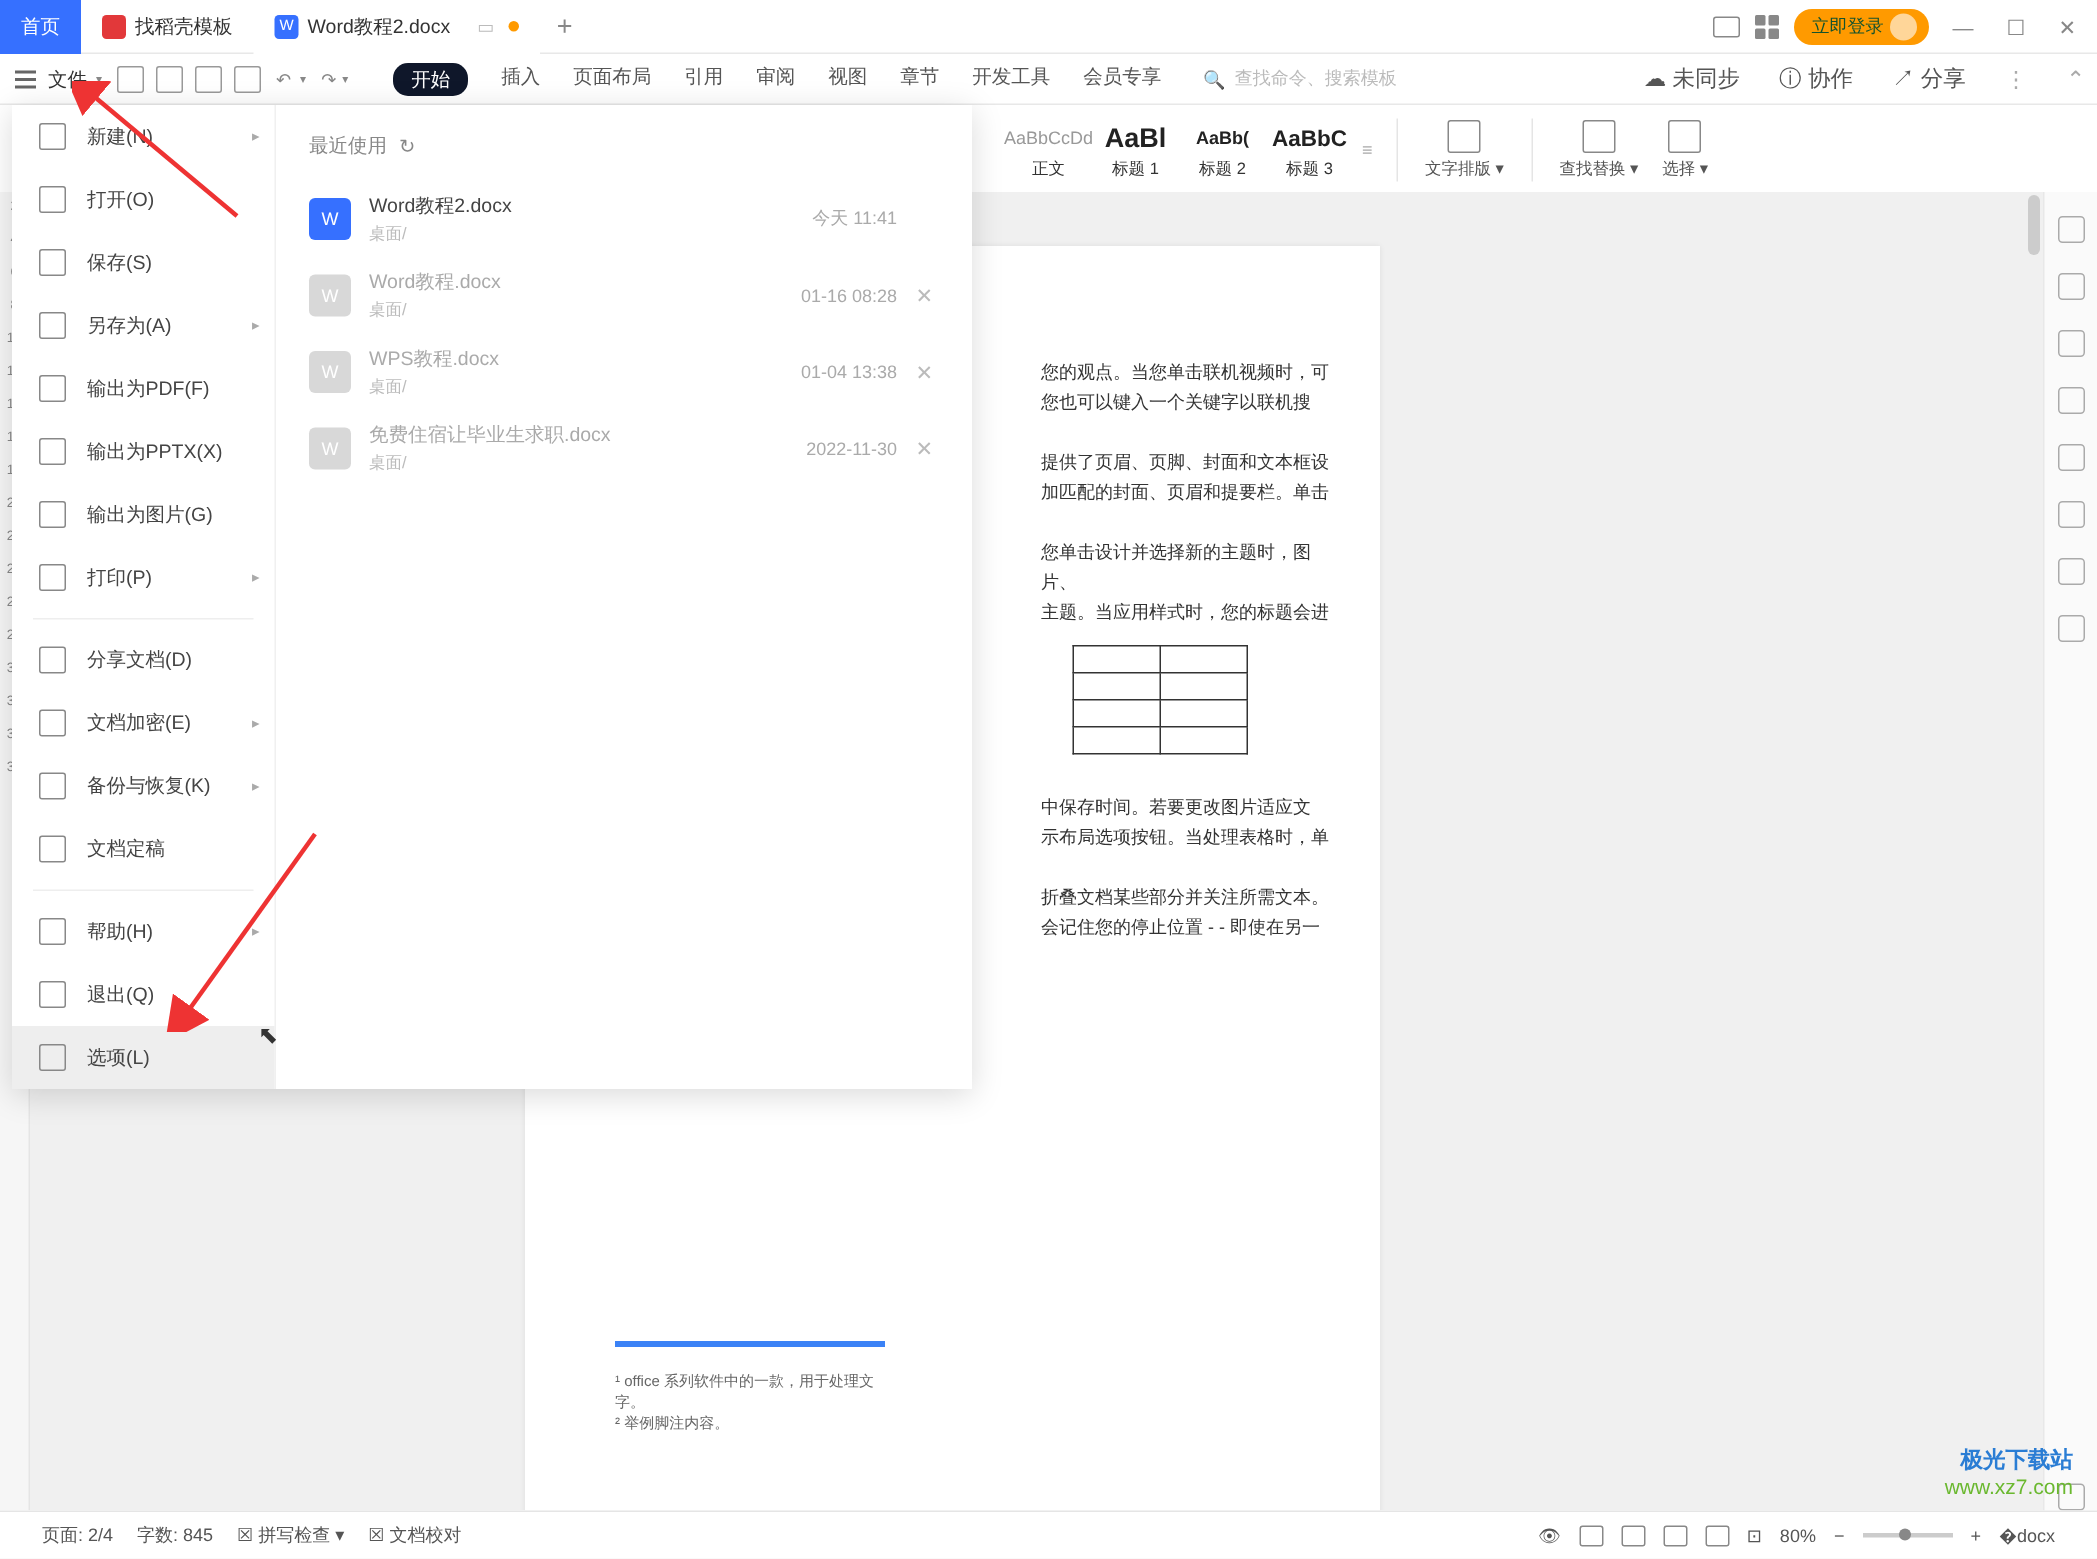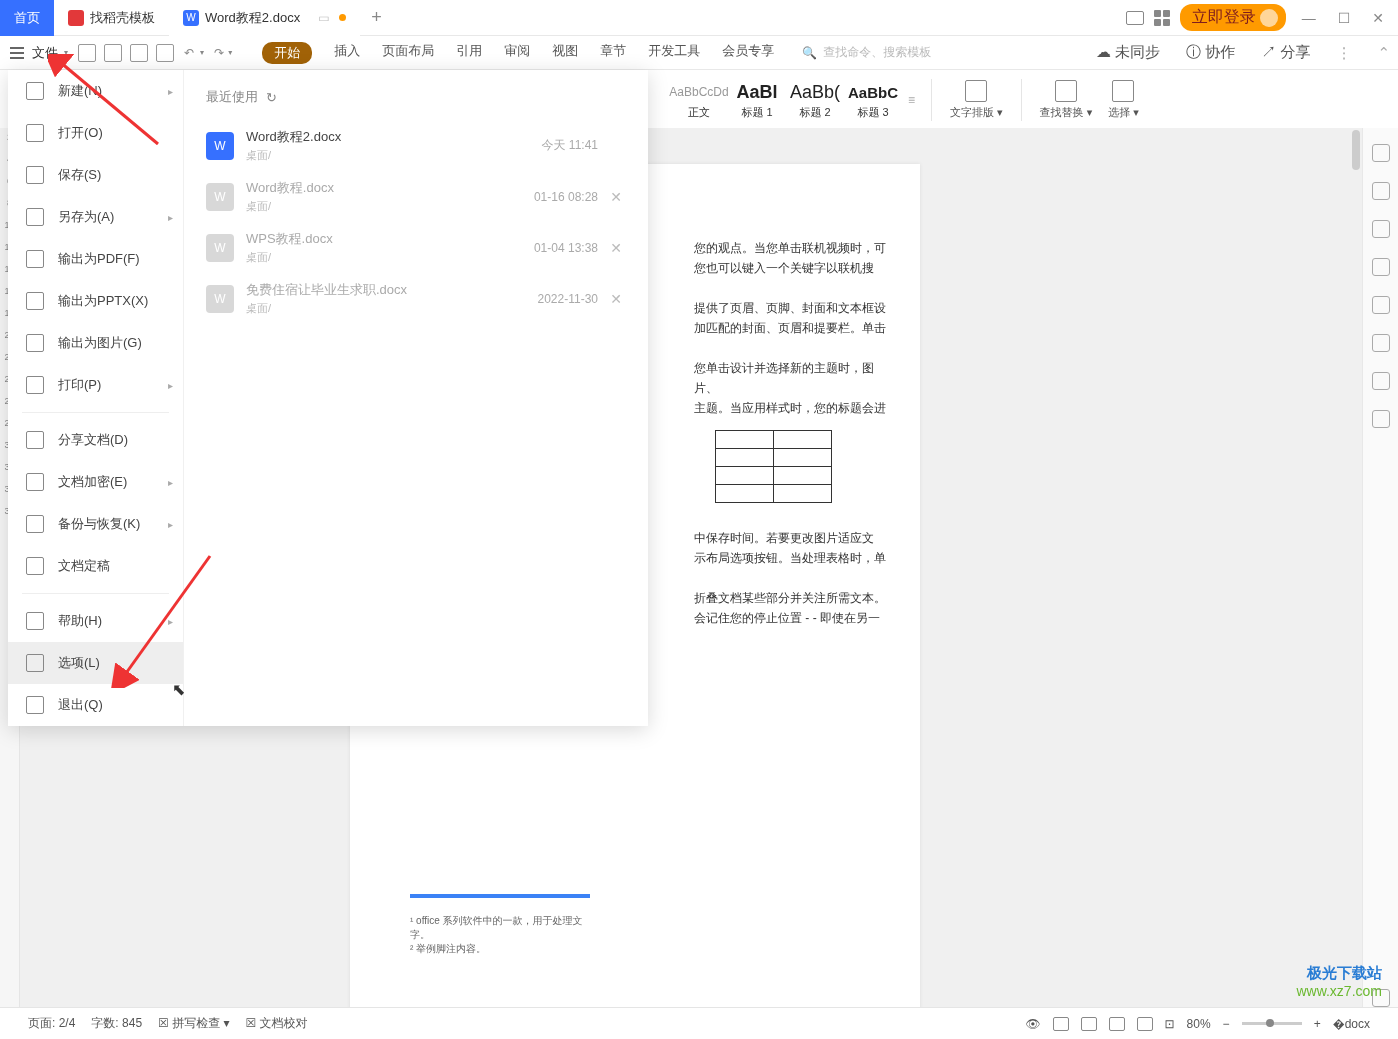--- a/index.html
+++ b/index.html
@@ -11,40 +11,40 @@
 .tab-tpl .ico{width:16px;height:16px;background:#e2383a;border-radius:3px;margin-right:6px}
 .tab-doc{background:#fff;color:#333}
 .tab-doc .ico{width:16px;height:16px;background:#3670ff;border-radius:3px;margin-right:6px;display:flex;align-items:center;justify-content:center;color:#fff;font-size:10px}
 .tab .mini{margin-left:18px;color:#bbb;font-size:12px}
 .tab .dot{width:7px;height:7px;border-radius:50%;background:#ff9a00;margin-left:10px}
 .addtab{width:32px;text-align:center;color:#888;font-size:18px}
 .titlebar-right{margin-left:auto;display:flex;align-items:center;gap:10px;padding-right:8px}
 .tr-icon{width:18px;height:14px;border:1px solid #888;border-radius:2px}
 .tr-grid{width:16px;height:16px;display:grid;grid-template-columns:1fr 1fr;gap:2px}
 .tr-grid div{background:#888;border-radius:1px}
-.login-btn{background:#ff9a00;color:#7f1d1d;border-radius:12px;padding:3px 8px 3px 12px;display:flex;align-items:center;font-size:16px}
+.login-btn{background:#ff9a00;color:#14532d;border-radius:12px;padding:3px 8px 3px 12px;display:flex;align-items:center;font-size:12px}
 .login-btn .av{width:18px;height:18px;border-radius:50%;background:#ffd699;margin-left:4px}
 .win-btn{color:#888;font-size:14px;padding:0 6px}
 .toolbar{height:34px;display:flex;align-items:center;padding:0 8px;border-bottom:1px solid #e8e8e8;position:relative}
 .tb-ico{width:18px;height:18px;border:1px solid #999;border-radius:2px;margin:0 4px}
 .hamburger{display:flex;flex-direction:column;gap:3px;padding:2px}
 .hamburger div{width:14px;height:2px;background:#666}
 .file-lbl{font-size:13px;margin:0 6px}
 .caret{font-size:8px;color:#888;margin-right:6px}
 .ribbon-tabs{display:flex;gap:22px;margin-left:24px;font-size:13px}
 .ribbon-tab{color:#555}
-.ribbon-tab.active{background:#a16207;color:#fff;border-radius:10px;padding:2px 12px}
+.ribbon-tab.active{background:#0f172a;color:#fff;border-radius:10px;padding:2px 12px}
 .search-cmd{margin-left:28px;color:#bbb;display:flex;align-items:center;gap:6px;font-size:12px}
 .tb-right{margin-left:auto;display:flex;align-items:flex-end;gap:26px;font-size:15px;color:#555}
 .ribbon{height:60px;border-bottom:1px solid #e8e8e8;display:flex;align-items:center;padding-left:670px;position:relative}
 .style-box{width:56px;text-align:center;font-size:11px;margin:0 1px}
 .style-preview{height:26px;display:flex;align-items:center;justify-content:center;border:1px solid transparent;color:#888}
 .style-box.sp1 .style-preview{color:#999;font-size:12px}
 .style-box.sp2 .style-preview{color:#222;font-size:18px;font-weight:bold}
-.style-box.sp3 .style-preview{color:#222;font-size:18px;font-weight:normal}
+.style-box.sp3 .style-preview{color:#222;font-size:12px;font-weight:bold}
 .style-box.sp4 .style-preview{color:#222;font-size:15px;font-weight:bold}
 .rb-sep{width:1px;height:42px;background:#e5e5e5;margin:0 10px}
 .rb-btn{text-align:center;font-size:11px;color:#555;padding:0 8px}
 .rb-btn .bigico{width:22px;height:22px;margin:0 auto 3px;border:1px solid #888;border-radius:2px}
 .ruler{height:18px;background:#f6f6f6;border-bottom:1px solid #e5e5e5;font-size:9px;color:#888;display:flex;align-items:center;padding-left:640px;gap:8px;letter-spacing:0}
 .vruler{position:absolute;left:0;top:128px;bottom:32px;width:20px;background:#f6f6f6;border-right:1px solid #e5e5e5;font-size:9px;color:#888;display:flex;flex-direction:column;align-items:center;gap:12px;padding-top:4px}
 .doc-area{position:absolute;left:20px;right:36px;top:128px;bottom:32px;background:#f0f0f0;overflow:hidden}
 .page{position:absolute;left:330px;top:36px;width:570px;height:1200px;background:#fff;box-shadow:0 0 4px rgba(0,0,0,0.08)}
 .doc-text{position:absolute;right:26px;top:74px;width:200px;font-size:12px;line-height:20px;color:#333}
 .doc-table{position:absolute;right:88px;top:266px;border-collapse:collapse}
@@ -332,27 +332,27 @@
     <div class="fm-item">
         <div class="fmi"></div>
         <span>文档定稿</span>
       </div>
     <div class="fm-sep"></div>
     <div class="fm-item">
         <div class="fmi"></div>
         <span>帮助(H)</span>
         <span class="arr">▸</span>
       </div>
+    <div class="fm-item">
+        <div class="fmi"></div>
+        <span>退出(Q)</span>
+      </div>
     <div class="fm-item sel">
         <div class="fmi"></div>
         <span>选项(L)</span>
-      </div>
-    <div class="fm-item">
-        <div class="fmi"></div>
-        <span>退出(Q)</span>
       </div>
   </div>
   <div class="fm-right">
     <div class="fm-rtitle">
         <span>最近使用</span> 
         <span>↻</span>
       </div>
     <div class="recent-item">
         <div class="rico">W</div>
         <div>

